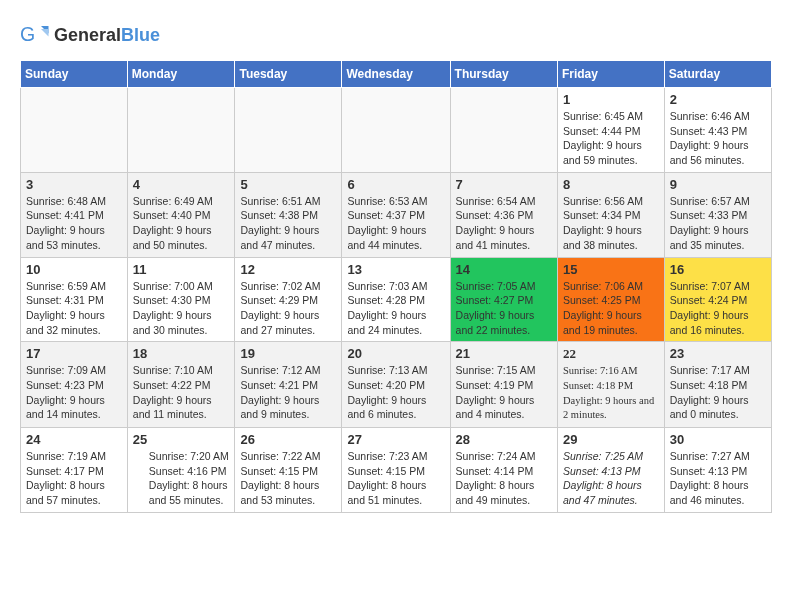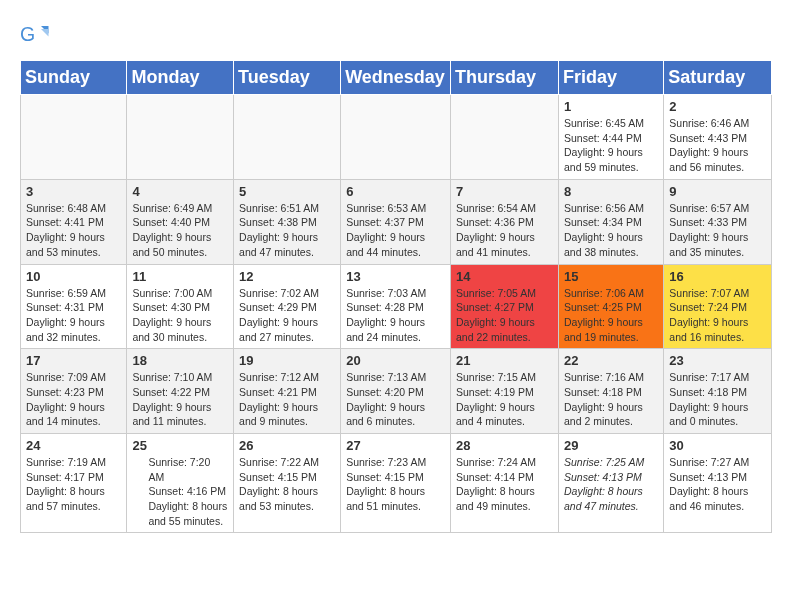--- a/index.html
+++ b/index.html
@@ -39,21 +39,21 @@
     }
     .calendar {
       width: 100%;
       border-collapse: collapse;
     }
     .calendar th {
       background-color: #4472c4;
       color: #fff;
       padding: 6px 4px;
       text-align: left;
-      font-size: 18px;
+      font-size: 12px;
       border: 1px solid #fff;
     }
     .calendar td {
       vertical-align: top;
       padding: 4px 5px;
       border: 1px solid #ccc;
       font-size: 11px;
       color: #333;
       background: #fff;
       width: 110px;
@@ -83,20 +83,23 @@
 </head>
 <body>
 
 <div class="header-section">
   <div class="logo">
     <svg class="logo-icon" viewBox="0 0 40 40" xmlns="http://www.w3.org/2000/svg">
       <text y="28" font-size="26" fill="#4a90d9">G</text>
       <polygon points="28,8 38,8 38,18" fill="#4a90d9"></polygon>
       <polygon points="28,12 38,12 38,22" fill="#a0c8f0"></polygon>
     </svg>
+    <div>
+      <span style="font-size:18px;font-weight:bold;color:#333;">General</span><span style="font-size:18px;font-weight:bold;color:#4a90d9;">Blue</span>
+    </div>
   </div>
   <div class="title-section">
     <div class="main-title"></div>
     <div class="subtitle"></div>
   </div>
 </div>
 
 <table class="calendar">
   <thead>
     <tr>
@@ -191,36 +194,36 @@
           <div class="day-info" style="white-space: pre-line;">Sunrise: 7:02 AM
 Sunset: 4:29 PM
 Daylight: 9 hours and 27 minutes.</div>
         </td>
         <td style="background: rgb(255, 255, 255);">
           <span class="day-number">13</span>
           <div class="day-info" style="white-space: pre-line;">Sunrise: 7:03 AM
 Sunset: 4:28 PM
 Daylight: 9 hours and 24 minutes.</div>
         </td>
-        <td style="background: #ef4444;">
+        <td style="background: #22c55e;">
           <span class="day-number">14</span>
           <div class="day-info" style="white-space: pre-line;">Sunrise: 7:05 AM
 Sunset: 4:27 PM
 Daylight: 9 hours and 22 minutes.</div>
         </td>
         <td style="background: #f97316;">
           <span class="day-number">15</span>
           <div class="day-info" style="white-space: pre-line;">Sunrise: 7:06 AM
 Sunset: 4:25 PM
 Daylight: 9 hours and 19 minutes.</div>
         </td>
         <td style="background: #fde047;">
           <span class="day-number">16</span>
           <div class="day-info" style="white-space: pre-line;">Sunrise: 7:07 AM
-Sunset: 7:24 PM
+Sunset: 4:24 PM
 Daylight: 9 hours and 16 minutes.</div>
         </td>
       </tr>
       <tr>
         <td style="background: rgb(242, 242, 242);">
           <span class="day-number">17</span>
           <div class="day-info" style="white-space: pre-line;">Sunrise: 7:09 AM
 Sunset: 4:23 PM
 Daylight: 9 hours and 14 minutes.</div>
         </td>
@@ -241,21 +244,21 @@
           <div class="day-info" style="white-space: pre-line;">Sunrise: 7:13 AM
 Sunset: 4:20 PM
 Daylight: 9 hours and 6 minutes.</div>
         </td>
         <td style="background: rgb(242, 242, 242);">
           <span class="day-number">21</span>
           <div class="day-info" style="white-space: pre-line;">Sunrise: 7:15 AM
 Sunset: 4:19 PM
 Daylight: 9 hours and 4 minutes.</div>
         </td>
-        <td style="background: rgb(242, 242, 242);">
+        <td style="background: rgb(242, 242, 242); font-family: Liberation Serif, serif;">
           <span class="day-number">22</span>
           <div class="day-info" style="white-space: pre-line;">Sunrise: 7:16 AM
 Sunset: 4:18 PM
 Daylight: 9 hours and 2 minutes.</div>
         </td>
         <td style="background: rgb(242, 242, 242);">
           <span class="day-number">23</span>
           <div class="day-info" style="white-space: pre-line;">Sunrise: 7:17 AM
 Sunset: 4:18 PM
 Daylight: 9 hours and 0 minutes.</div>

